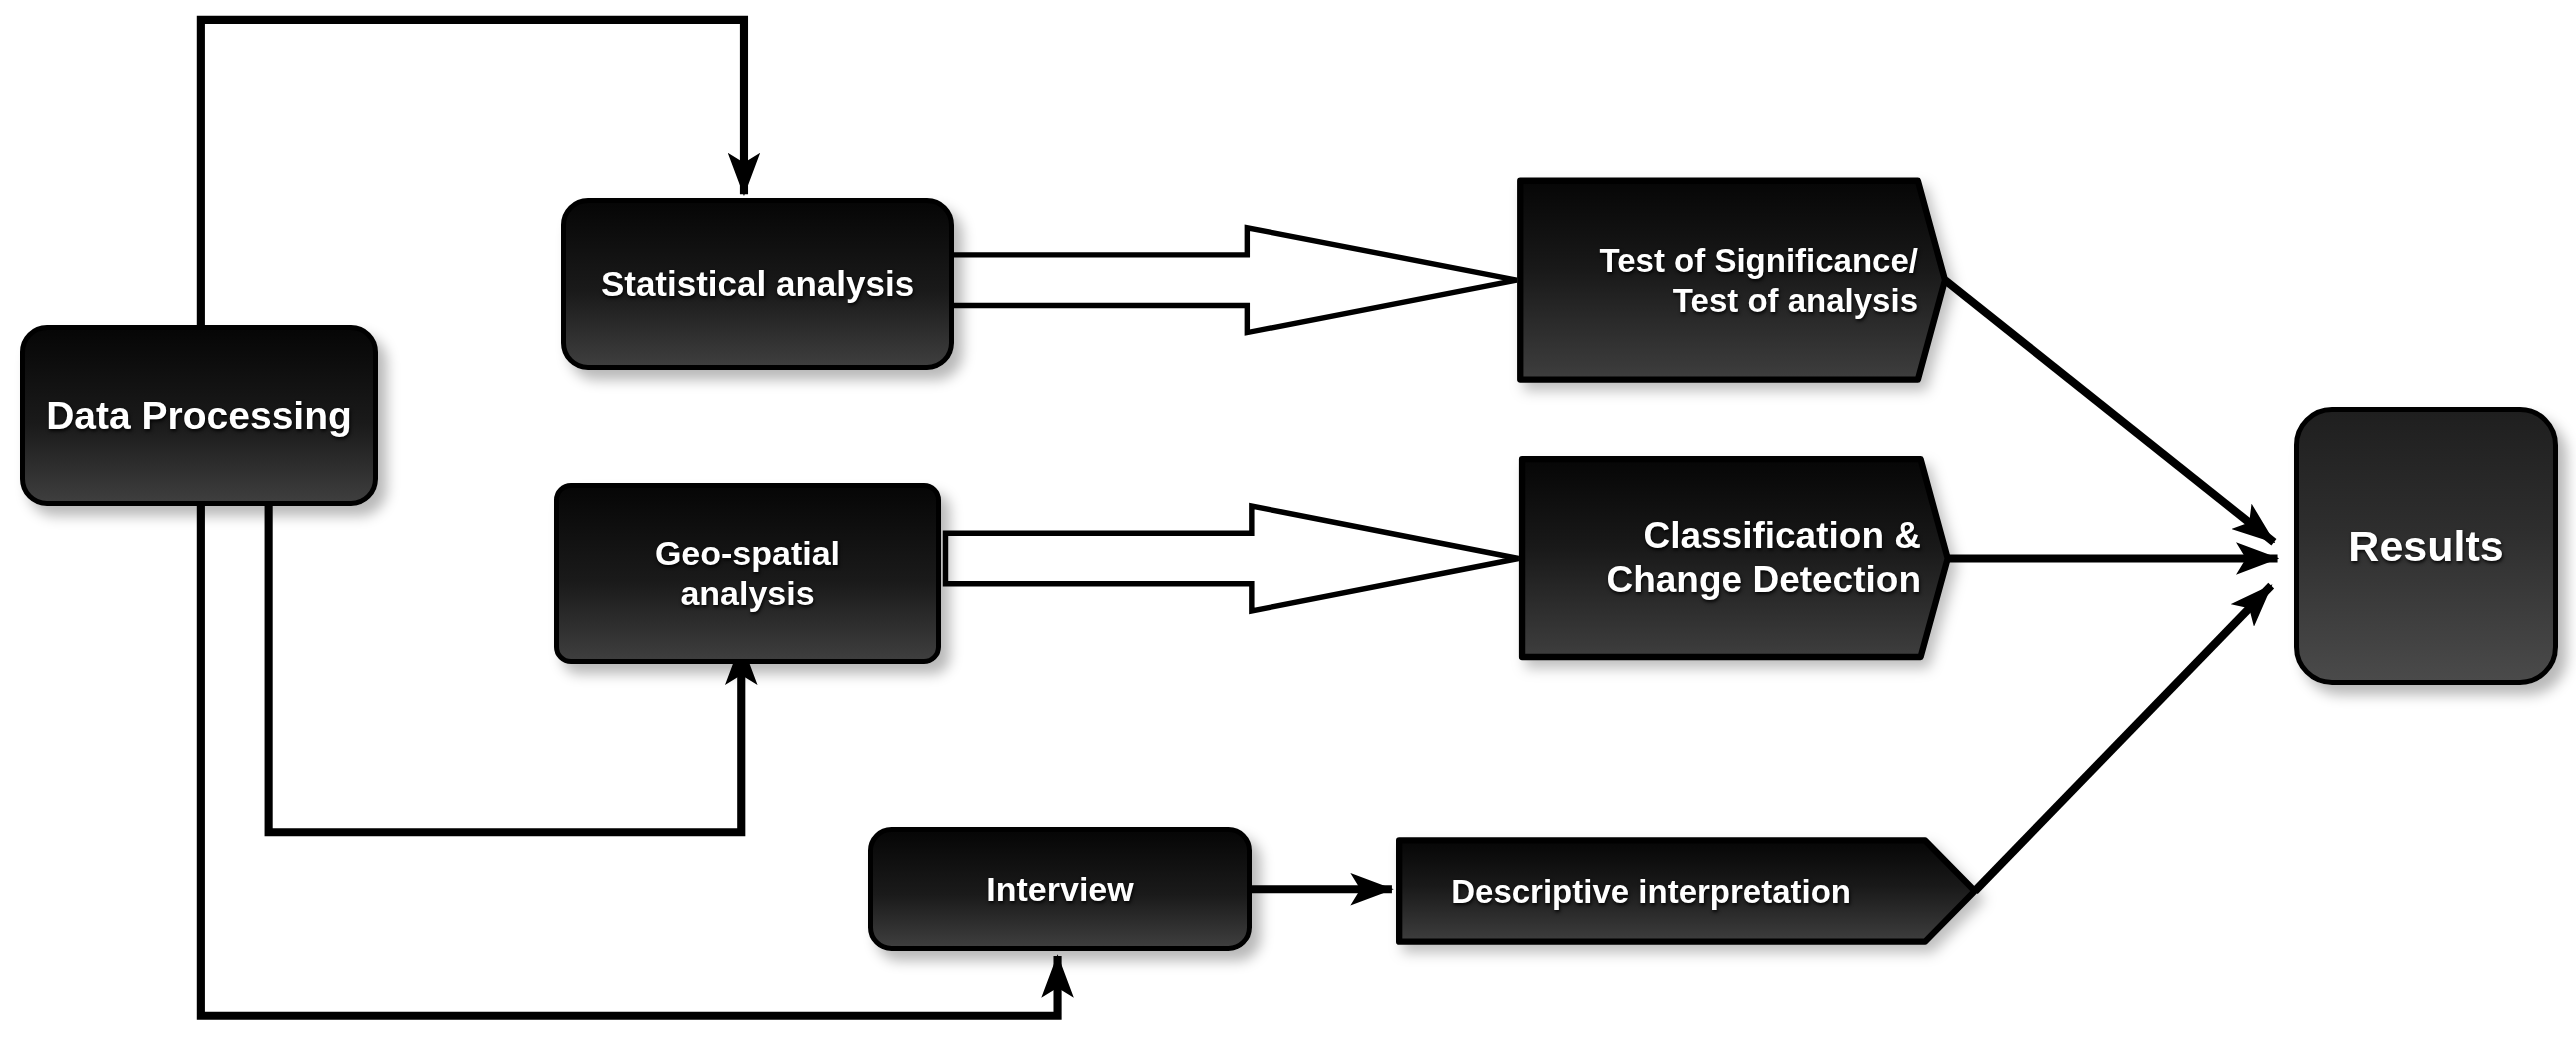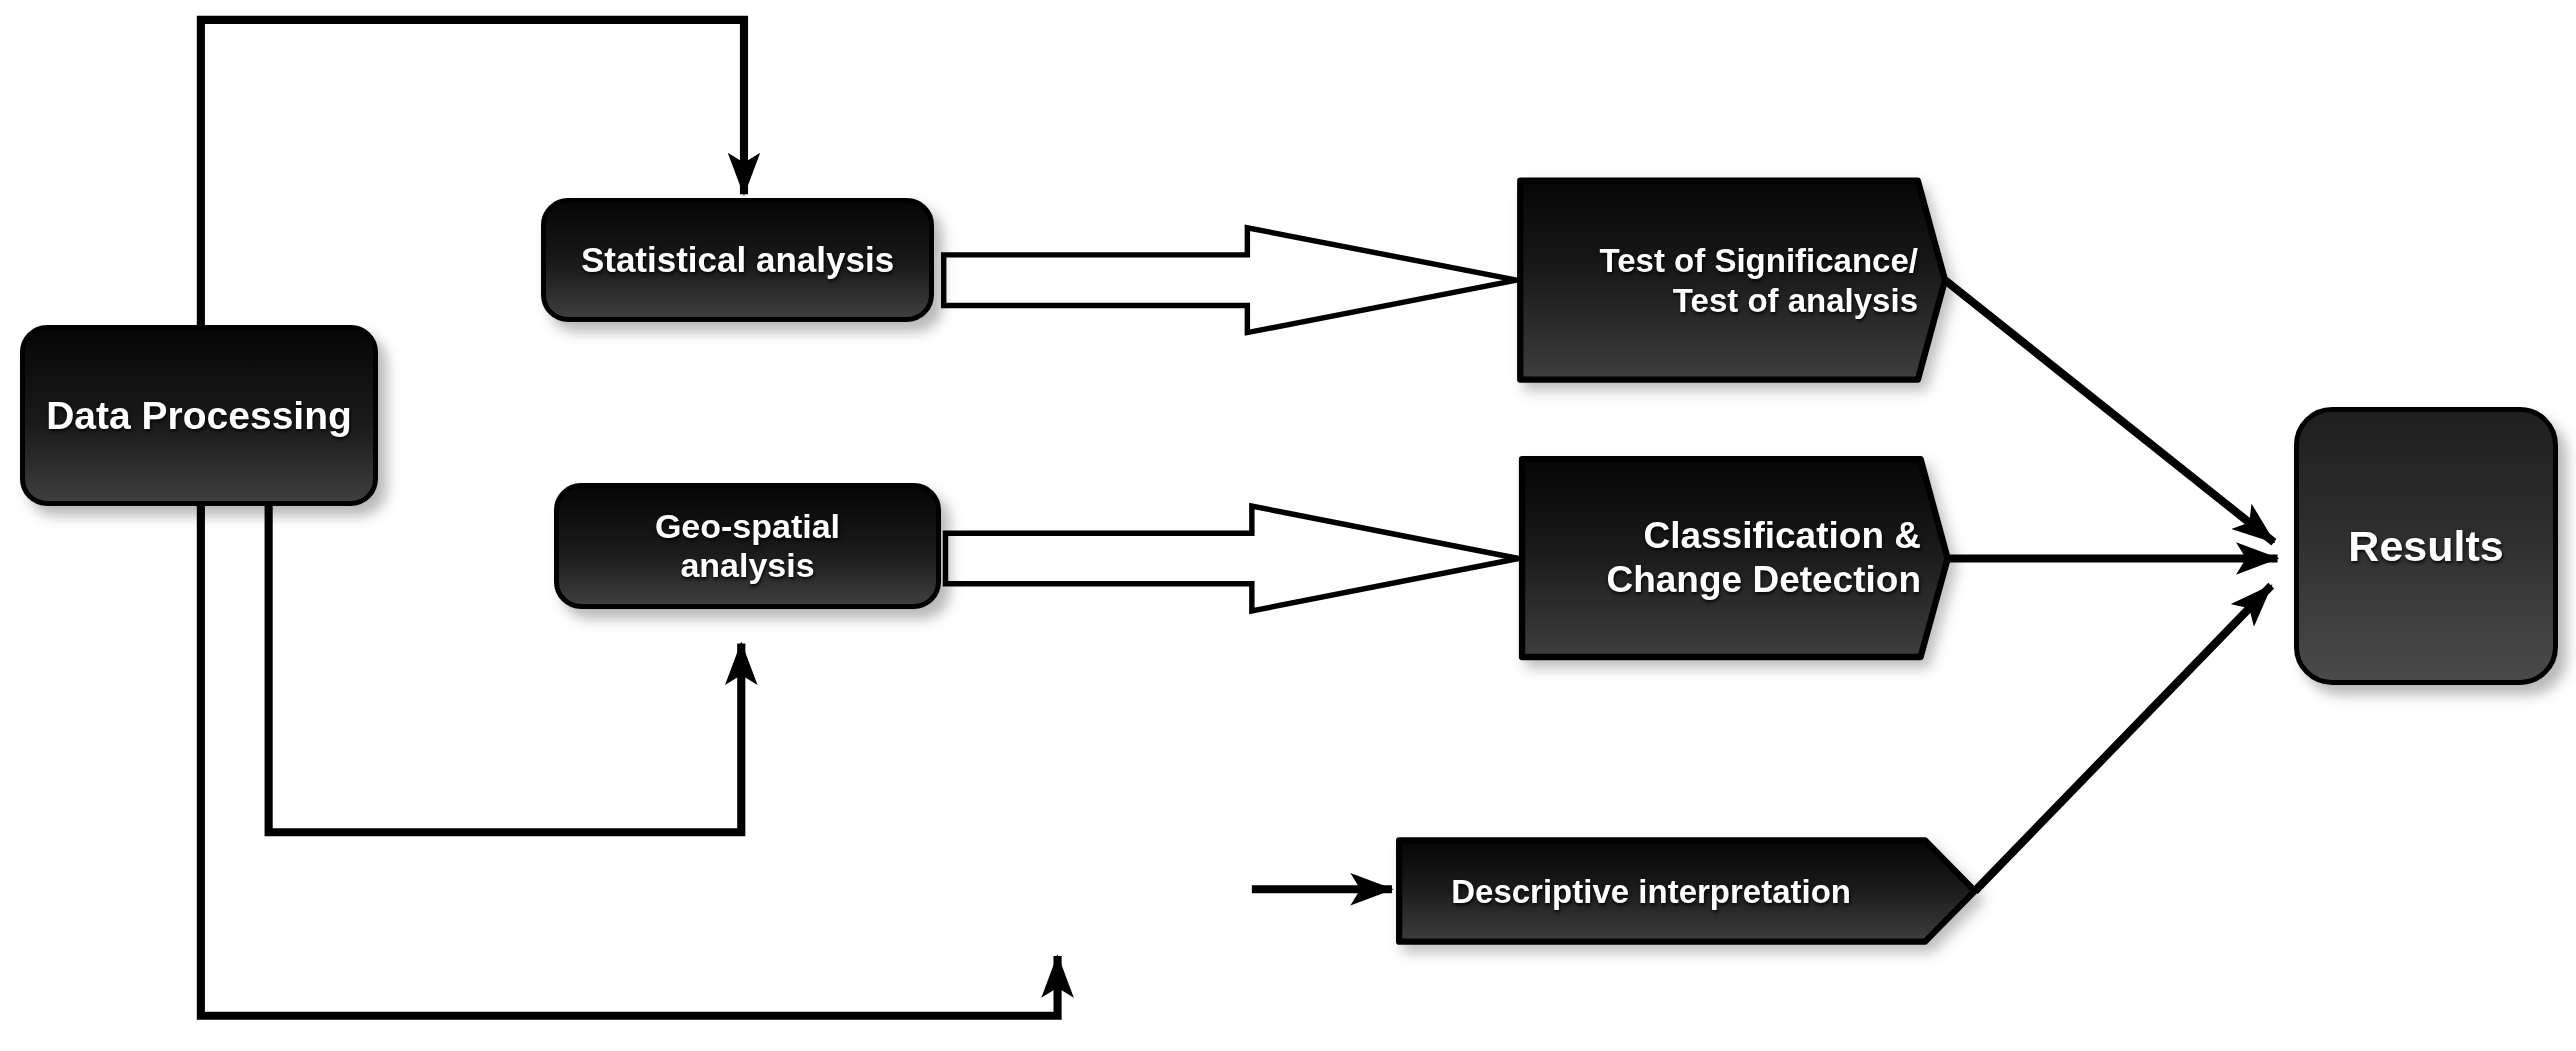--- a/index.html
+++ b/index.html
@@ -36,22 +36,22 @@
     align-items:flex-end;
     justify-content:center;
     text-align:center;
     color:#ffffff;
     font-weight:bold;
     text-shadow:0.9px 1.8px 3.6px rgba(0,0,0,0.9);
     line-height:1.2;
     pointer-events:none;
   }
   .dp{left:20px;top:325px;width:358px;height:181px;font-size:39px;}
-  .stat{left:541px;top:198px;width:393px;height:124px;font-size:35px;}
-  .geo{left:554px;top:483px;width:387px;height:126px;font-size:34px;line-height:1.15;}
+  .stat{left:561px;top:198px;width:393px;height:172px;font-size:35px;}
+  .geo{left:554px;top:483px;width:387px;height:181px;font-size:34px;line-height:1.15;border-radius:17px;}
   .interview{left:868px;top:827px;width:384px;height:124px;font-size:34px;border-radius:23.5px;}
   .results{
     left:2294px;top:407px;width:264px;height:278px;font-size:43px;border-radius:38px;
     background:linear-gradient(180deg,#1f1f1f 0%,#2e2e2e 45%,#4a4a4a 100%);
   }
   .p1{left:1520px;top:181px;width:398px;height:199px;font-size:33px;}
   .p2{left:1522px;top:459px;width:399px;height:198px;font-size:37px;}
   .p3{left:1325px;top:841px;width:526px;height:101px;font-size:33px;}
   .shape-shadow{filter:drop-shadow(7px 9px 7px rgba(0,0,0,0.25));}
 </style>
@@ -96,20 +96,23 @@
 
   <div class="node stat">
     <span>Statistical analysis</span>
   </div>
 
   <div class="node geo">
     <span>Geo-spatial</span>
     <span>analysis</span>
   </div>
 
+  <div class="node interview">
+    <span>Interview</span>
+  </div>
 
   <div class="node results">
     <span>Results</span>
   </div>
 
   <div class="penta-label p1">
     <span>Test of Significance/</span>
     <span>Test of analysis</span>
   </div>
 

